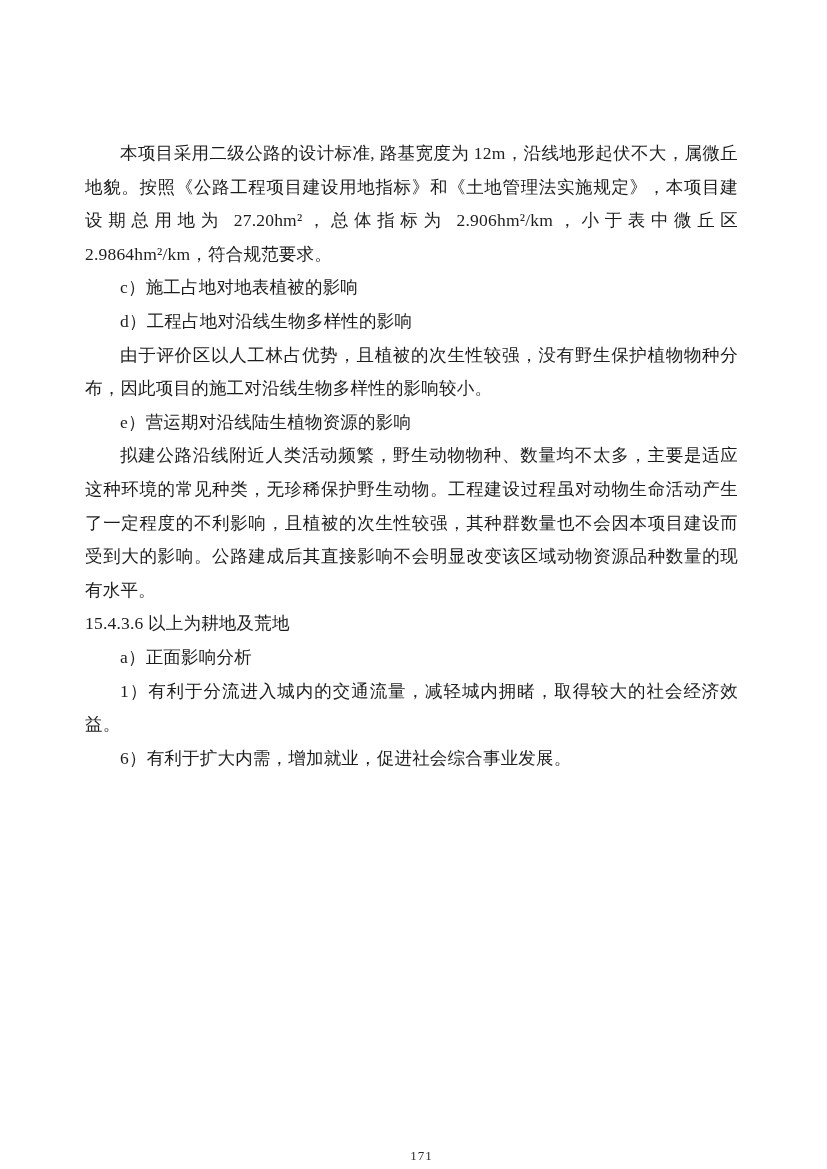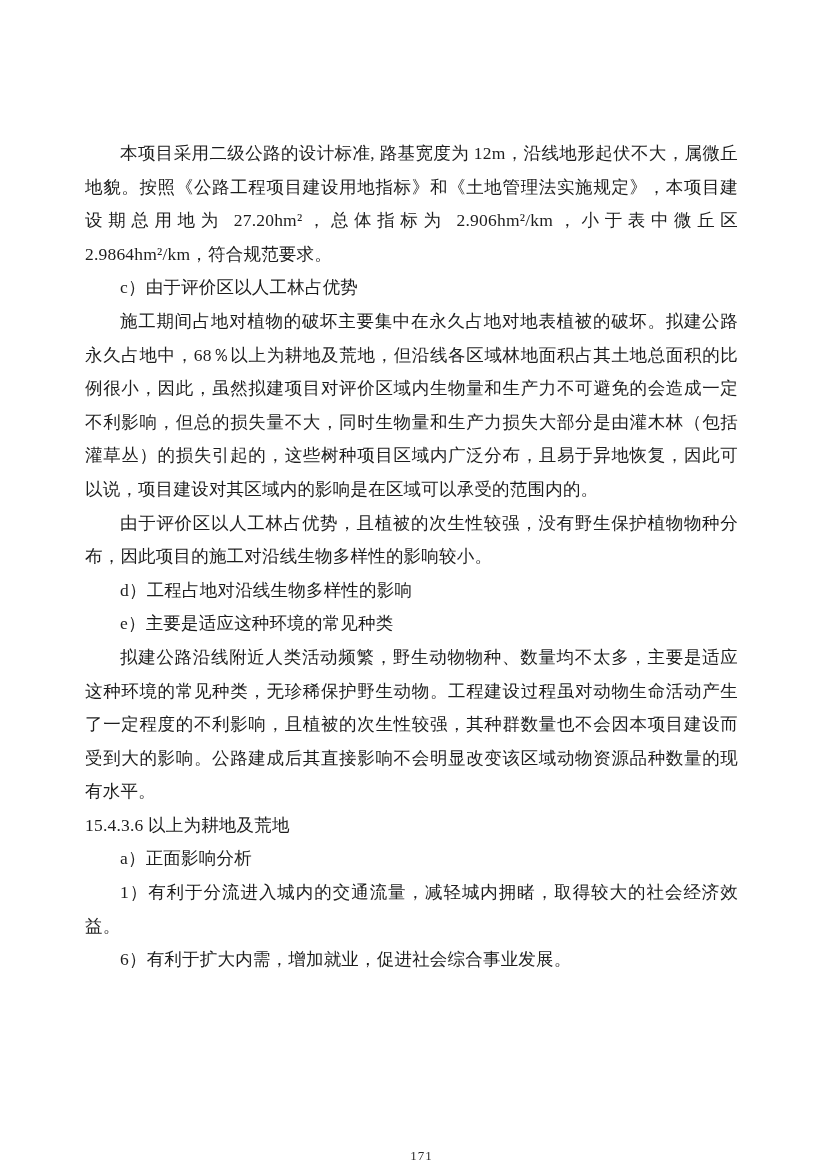--- a/index.html
+++ b/index.html
@@ -52,25 +52,24 @@
     letter-spacing: 1px;
     color: #2a2a2a;
   }
 </style>
 </head>
 <body>
 
 <div class="page">
   <div class="content">
     <p class="para-indent">本项目采用二级公路的设计标准, 路基宽度为 12m，沿线地形起伏不大，属微丘地貌。按照《公路工程项目建设用地指标》和《土地管理法实施规定》，本项目建设期总用地为 27.20hm²，总体指标为 2.906hm²/km，小于表中微丘区 2.9864hm²/km，符合规范要求。</p>
-    <p class="para-indent">c）由于评价区以人工林占优势</p>
-    <p class="para-indent">施工期间占地对植物的破坏主要集中在永久占地对地表植被的破坏。拟建公路永久占地中，68％以上为耕地及荒地，但沿线各区域林地面积占其土地总面积的比例很小，因此，虽然拟建项目对评价区域内生物量和生产力不可避免的会造成一定不利影响，但总的损失量不大，同时生物量和生产力损失大部分是由灌木林（包括灌草丛）的损失引起的，这些树种项目区域内广泛分布，且易于异地恢复，因此可以说，项目建设对其区域内的影响是在区域可以承受的范围内的。</p>
+    <p class="para-indent">c）施工占地对地表植被的影响</p>
+    <p class="para-indent">d）工程占地对沿线生物多样性的影响</p>
     <p class="para-indent">由于评价区以人工林占优势，且植被的次生性较强，没有野生保护植物物种分布，因此项目的施工对沿线生物多样性的影响较小。</p>
-    <p class="para-indent">d）工程占地对沿线生物多样性的影响</p>
-    <p class="para-indent">e）主要是适应这种环境的常见种类</p>
+    <p class="para-indent">e）营运期对沿线陆生植物资源的影响</p>
     <p class="para-indent">拟建公路沿线附近人类活动频繁，野生动物物种、数量均不太多，主要是适应这种环境的常见种类，无珍稀保护野生动物。工程建设过程虽对动物生命活动产生了一定程度的不利影响，且植被的次生性较强，其种群数量也不会因本项目建设而受到大的影响。公路建成后其直接影响不会明显改变该区域动物资源品种数量的现有水平。</p>
     <p class="section-heading">15.4.3.6 以上为耕地及荒地</p>
     <p class="para-indent">a）正面影响分析</p>
     <p class="para-indent">1）有利于分流进入城内的交通流量，减轻城内拥睹，取得较大的社会经济效益。</p>
     <p class="para-indent">6）有利于扩大内需，增加就业，促进社会综合事业发展。</p>
   </div>
   <div class="footer">
     <span>171</span>
   </div>
 </div>

